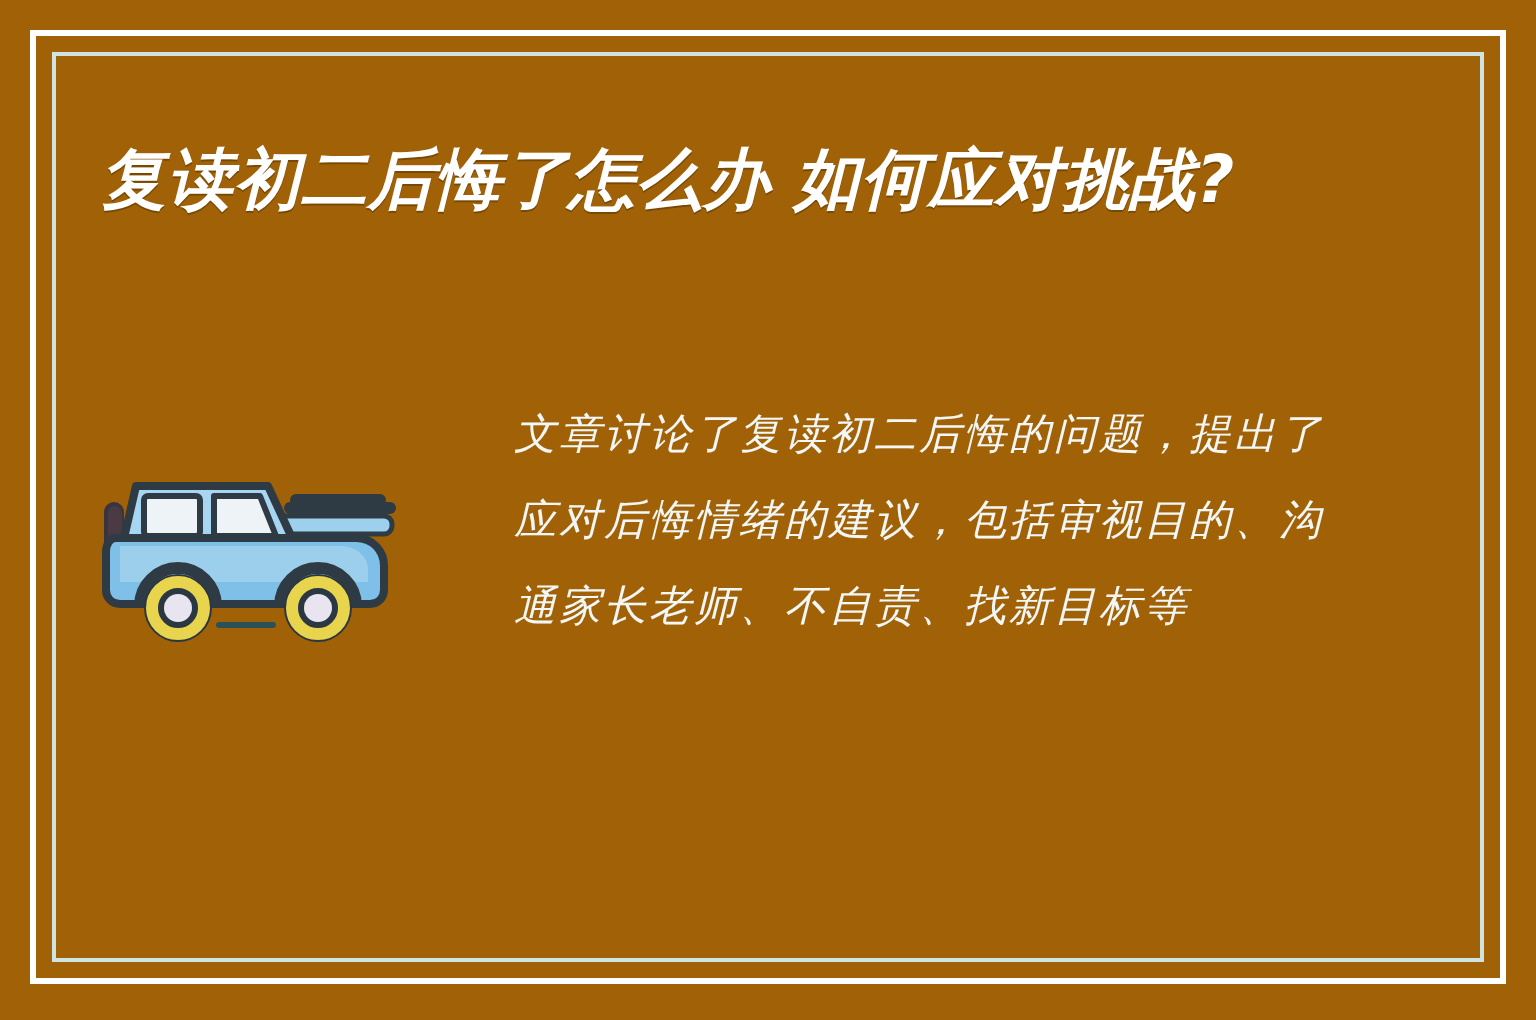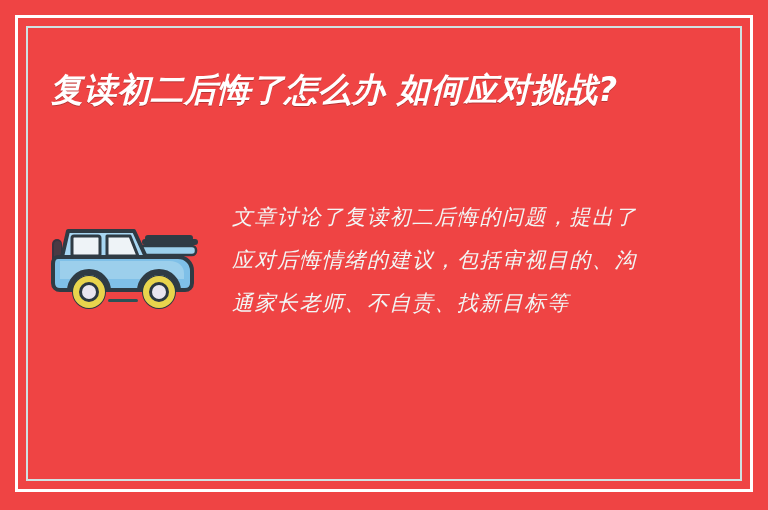--- a/index.html
+++ b/index.html
@@ -10,21 +10,21 @@
     width: 768px;
     height: 510px;
     overflow: hidden;
     font-family: "Liberation Sans", sans-serif;
   }
 
   #card {
     position: relative;
     width: 768px;
     height: 510px;
-    background: #ef4444;
+    background: #a16207;
     box-sizing: border-box;
   }
 
   
   #frame-outer {
     position: absolute;
     left: 15px;
     top: 15px;
     right: 15px;
     bottom: 18px;
@@ -60,21 +60,22 @@
     white-space: pre-wrap;
   }
 
   
   #content {
     position: absolute;
     left: 50px;
     top: 196px;
     right: 60px;
     display: flex;
-    align-items: center;
+    align-items: flex-end;
+    gap: 25px;
   }
 
   #illustration {
     flex: 0 0 auto;
     width: 150px;
     height: 100px;
     margin-top: 4px;
   }
   #illustration svg {
     display: block;

